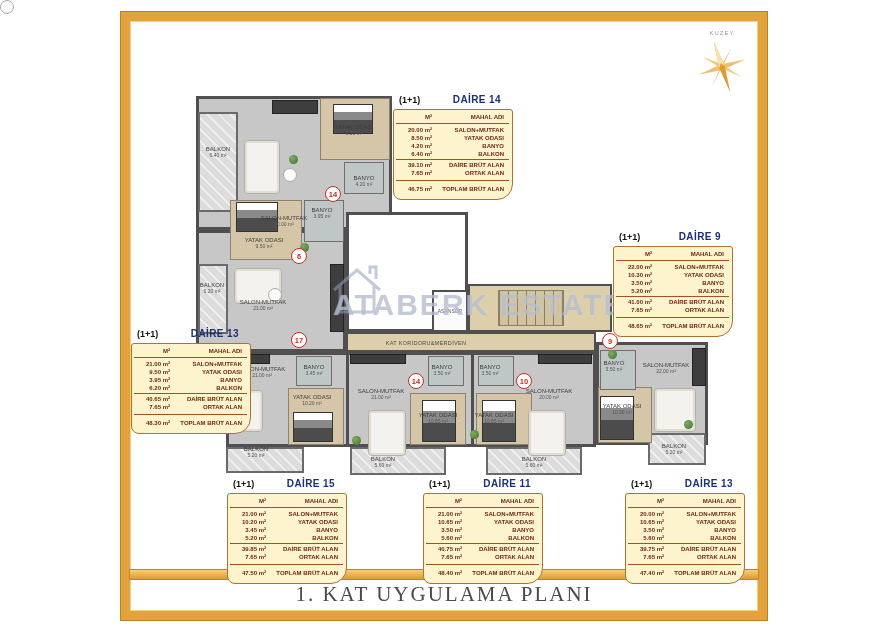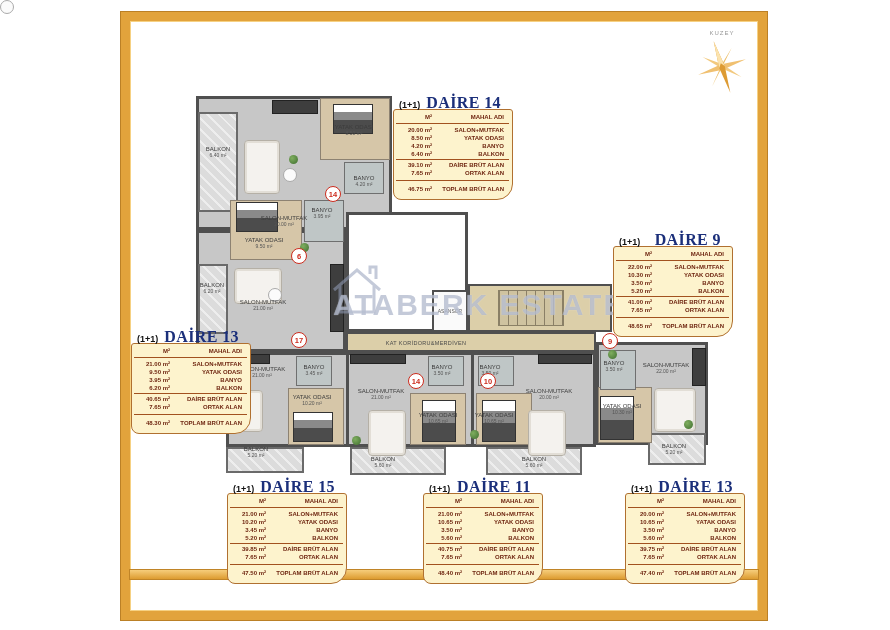--- a/index.html
+++ b/index.html
@@ -47,21 +47,21 @@
                display:flex;align-items:center;justify-content:center;z-index:30;box-sizing:content-box;}
   
   .wm{position:absolute;z-index:25;pointer-events:none;}
   .wm-text{left:333px;top:288px;font-size:30px;font-weight:bold;letter-spacing:2px;
            color:rgba(148,158,186,.55);text-shadow:0 0 1px rgba(255,255,255,.6);}
   .wm-url{left:333px;top:328px;font-size:22px;font-weight:bold;letter-spacing:1px;color:rgba(150,160,188,.5);}
   
   .tcard{position:absolute;width:120px;z-index:40;}
   .tc-title{display:flex;align-items:baseline;height:15px;text-align:right;}
   .tc-type{font-size:9px;font-weight:bold;color:#111;margin-left:6px;}
-  .tc-name{font-size:16px;font-weight:bold;color:#1b2f7a;margin-left:auto;margin-right:12px;letter-spacing:.4px;font-family:Liberation Serif, serif;}
+  .tc-name{font-size:10px;font-weight:bold;color:#1b2f7a;margin-left:auto;margin-right:12px;letter-spacing:.4px;}
   .tc-body{background:#fdf3cd;border:1.2px solid #b07030;border-radius:3px 3px 16px 8px;
            padding:3px 3px 5px 2px;box-sizing:border-box;color:#6e2510;font-weight:bold;font-size:6px;}
   .tr{display:flex;line-height:8px;}
   .tr .c1{width:36px;text-align:right;}
   .tr .c2{flex:1;text-align:right;padding-right:5px;}
   .tr.th{border-bottom:1px solid #a2511f;padding-bottom:2px;margin-bottom:2px;}
   .tr.sub{border-top:1px solid #a2511f;padding-top:1px;margin-top:1px;}
   .tr.tot{border-top:1px solid #a2511f;margin-top:3px;padding-top:4px;line-height:9px;}
 </style>
 </head>
@@ -247,21 +247,21 @@
     </div>
   <div class="room-label" style="left:674px;top:449px">
     <span>BALKON</span>
       <span class="area">5.20 m²</span>
     </div>
 
   <div class="unit-circle" style="left:333px;top:194px">14</div>
   <div class="unit-circle" style="left:299px;top:256px">6</div>
   <div class="unit-circle" style="left:299px;top:340px">17</div>
   <div class="unit-circle" style="left:416px;top:381px">14</div>
-  <div class="unit-circle" style="left:488px;top:381px">10</div>
+  <div class="unit-circle" style="left:524px;top:381px">10</div>
   <div class="unit-circle" style="left:610px;top:341px">9</div>
 
   <svg class="wm" style="left:326px;top:258px" width="62" height="62" viewBox="0 0 62 62">
     <path d="M8 32 L31 12 L54 32 M14 28 V54 H48 V28 M44 16 V9 H50 V21" fill="none" stroke="rgba(148,158,186,0.55)" stroke-width="3"></path>
   </svg>
   <div class="wm wm-text">ATABERK ESTATE</div>
 
   <div class="tcard" style="left:393px;top:94px">
     <div class="tc-title">
       <span class="tc-type">(1+1)</span>
@@ -502,14 +502,15 @@
           <span class="c2">ORTAK ALAN</span>
         </div>
       <div class="tr tot">
           <span class="c1">47.40 m²</span>
           <span class="c2">TOPLAM BRÜT ALAN</span>
         </div>
     </div>
   </div>
 
   <div class="gold-bar"></div>
+  <div class="plan-title">1. KAT UYGULAMA PLANI</div>
 
 </div>
 
 </body></html>

